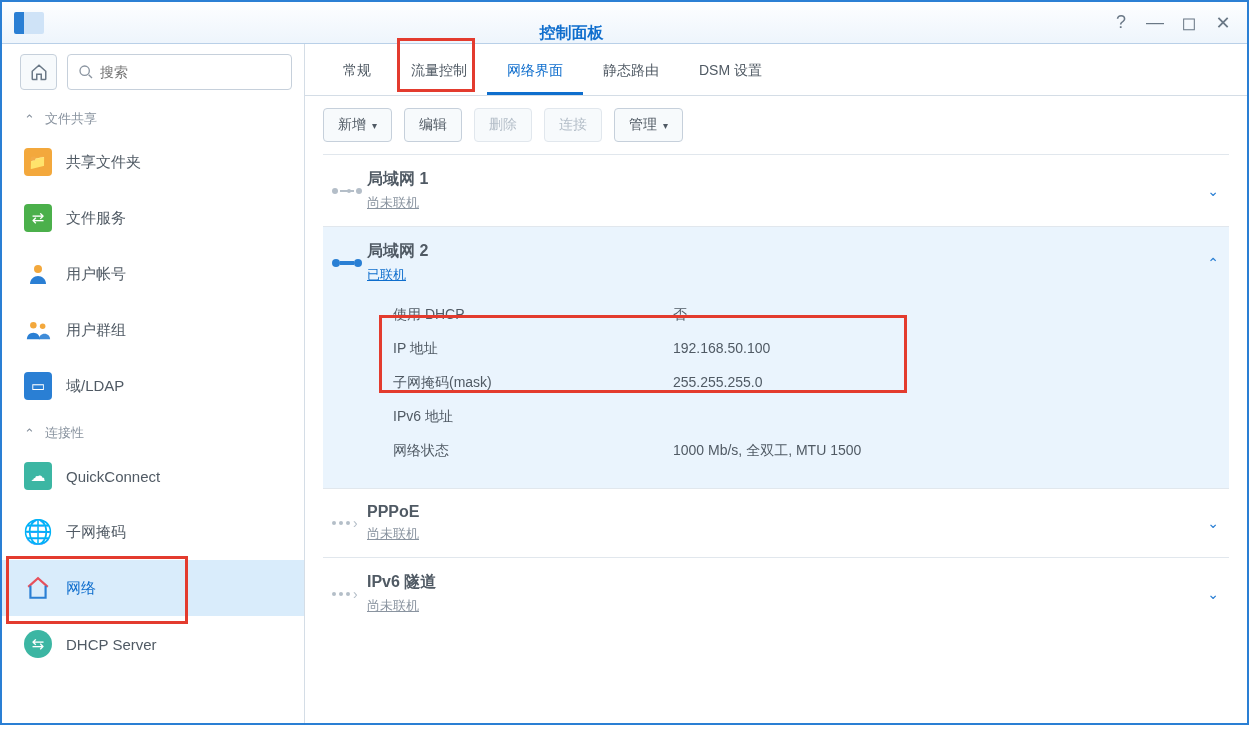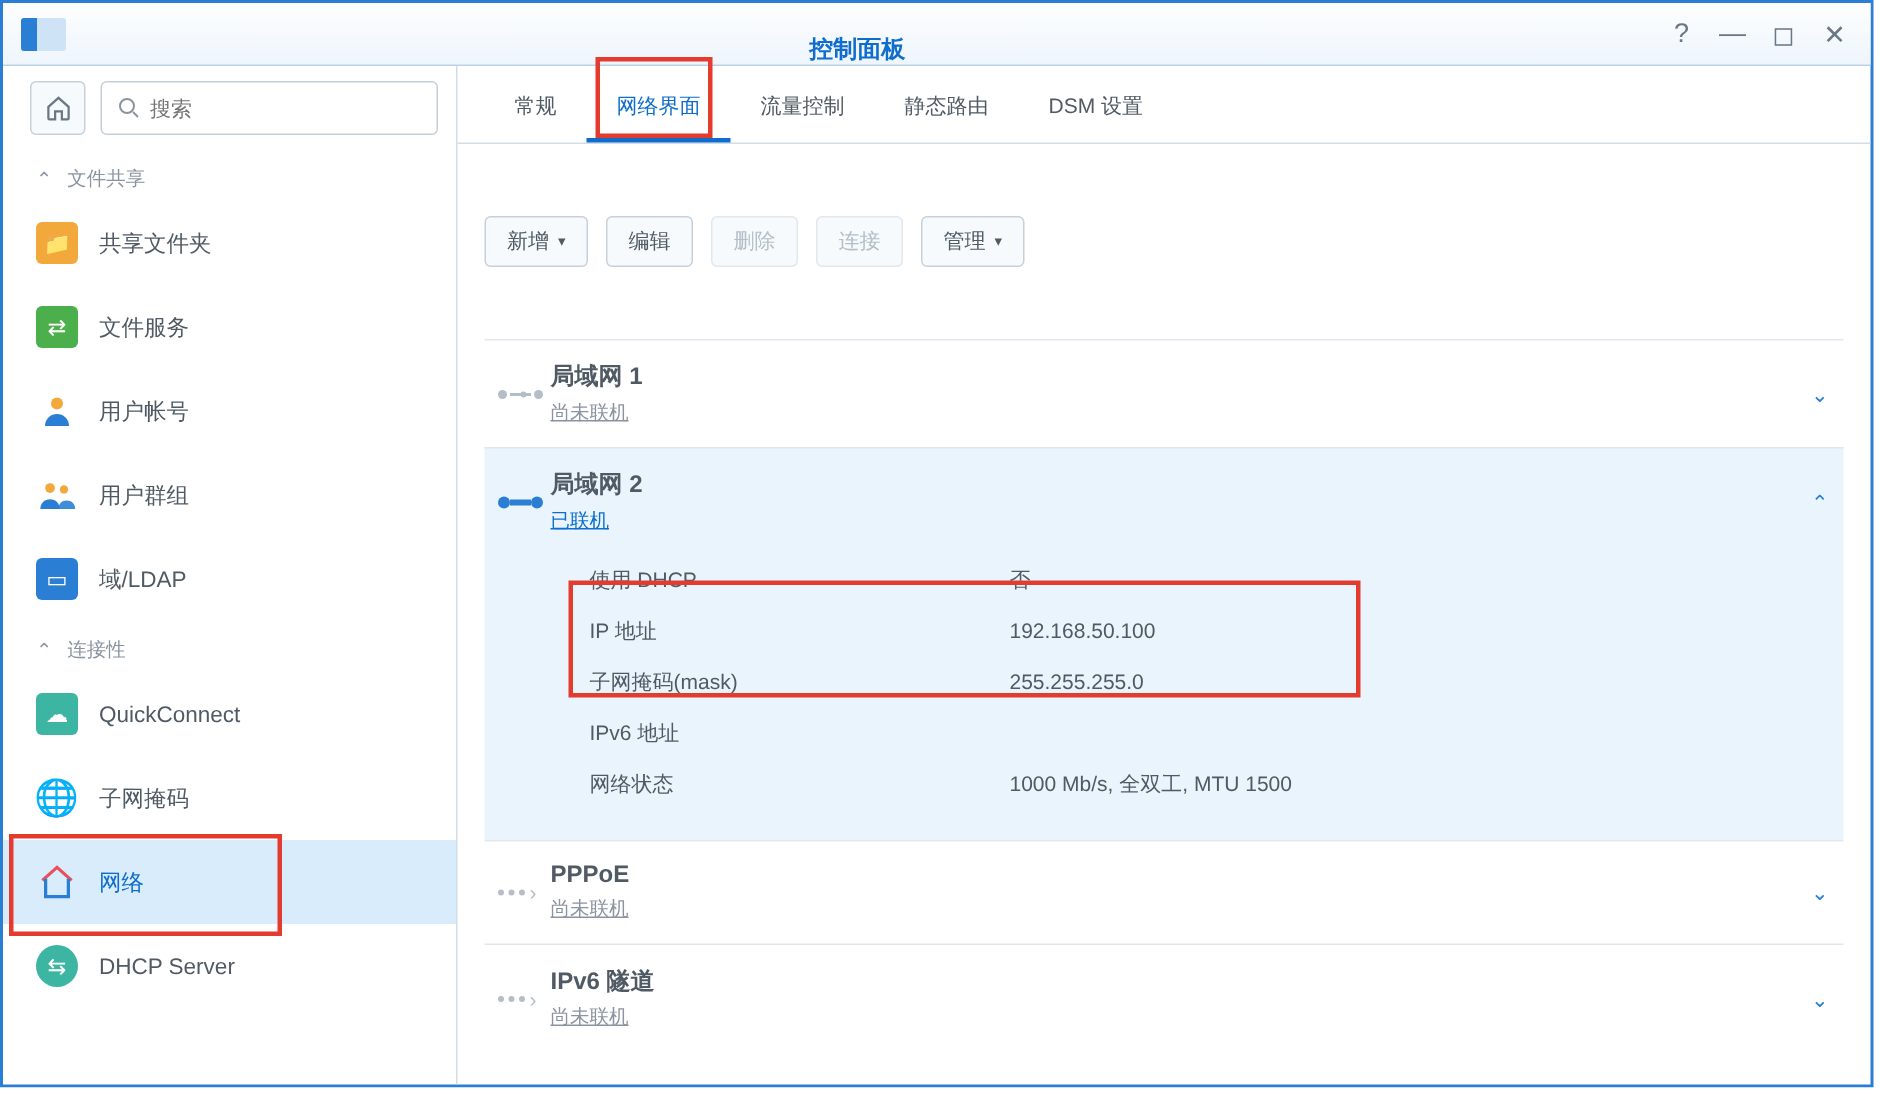--- a/index.html
+++ b/index.html
@@ -15,21 +15,21 @@
     .home-btn { width: 40px; height: 36px; border: 1px solid #c6d0db; border-radius: 4px; background: #f7fafc; display: flex; align-items: center; justify-content: center; color: #6a7886; cursor: pointer; }
     .searchbox { flex: 1; height: 36px; border: 1px solid #c6d0db; border-radius: 4px; background: #fff; display: flex; align-items: center; padding: 0 10px; color: #8a94a0; }
     .searchbox input { border: none; outline: none; flex: 1; background: transparent; font-size: 14px; color: #505a64; }
     .searchbox .sicon { margin-right: 6px; }
     .section-head { display: flex; align-items: center; gap: 10px; padding: 10px 22px 6px; color: #8a94a0; font-size: 13px; cursor: pointer; }
     .sb-item { display: flex; align-items: center; gap: 14px; padding: 14px 22px; font-size: 15px; color: #505a64; cursor: pointer; }
     .sb-item.active { background: #d9ecfb; color: #0f6ecd; }
     .sb-item .ic { width: 28px; height: 28px; border-radius: 4px; display: flex; align-items: center; justify-content: center; color: #fff; font-size: 15px; }
     .ic.orange{background:#f3a83c;} .ic.green{background:#4bb04b;} .ic.blueavatar{background:transparent;color:#2a7fd4;} .ic.bluecard{background:#2a7fd4;} .ic.qc{background:#3cb6a3;} .ic.globe{background:#2a7fd4;} .ic.net{background:transparent;} .ic.dhcp{background:#3cb6a3;}
     .redbox { position: absolute; border: 3px solid #e33b2e; pointer-events: none; }
-    .main { flex: 1; display: flex; flex-direction: column; min-width: 0; gap: 36px; }
+    .main { flex: 1; display: flex; flex-direction: column; min-width: 0; }
     .tabs { display: flex; border-bottom: 1px solid #d4dde6; padding: 0 18px; height: 52px; align-items: flex-end; }
     .tab { padding: 14px 20px 12px; color: #505a64; cursor: pointer; border-bottom: 3px solid transparent; }
     .tab.active { color: #0f6ecd; border-bottom-color: #0f6ecd; }
     .toolbar { display: flex; gap: 12px; padding: 12px 18px; }
     .tbtn { height: 34px; padding: 0 14px; border: 1px solid #c6d0db; background: #f7fafc; border-radius: 4px; display: flex; align-items: center; gap: 6px; cursor: pointer; color: #505a64; }
     .tbtn.disabled { color: #b4bec8; border-color: #e1e7ed; cursor: not-allowed; }
     .caret { font-size: 10px; color: inherit; }
     .iface-list { padding: 0 18px; }
     .iface { border-top: 1px solid #e1e7ed; }
     .iface-head { display: flex; align-items: center; padding: 14px 10px 14px 4px; cursor: pointer; }
@@ -157,24 +157,24 @@
 
       <div class="sb-item">
         <div class="ic dhcp" style="border-radius:50%;">⇆</div>
         <span>DHCP Server</span>
       </div>
     </div>
 
     <div class="main">
       <div class="tabs rel">
         <div class="tab">常规</div>
+        <div class="tab">流量控制</div>
         <div class="tab active rel">
           <span>网络界面</span>
         </div>
-        <div class="tab">流量控制</div>
         <div class="tab">静态路由</div>
         <div class="tab">DSM 设置</div>
         <div class="redbox" style="left:92px; top:-6px; width:78px; height:54px;"></div>
       </div>
 
       <div class="toolbar">
         <div class="tbtn">
             <span>新增</span>
             <span class="caret">▾</span>
           </div>

